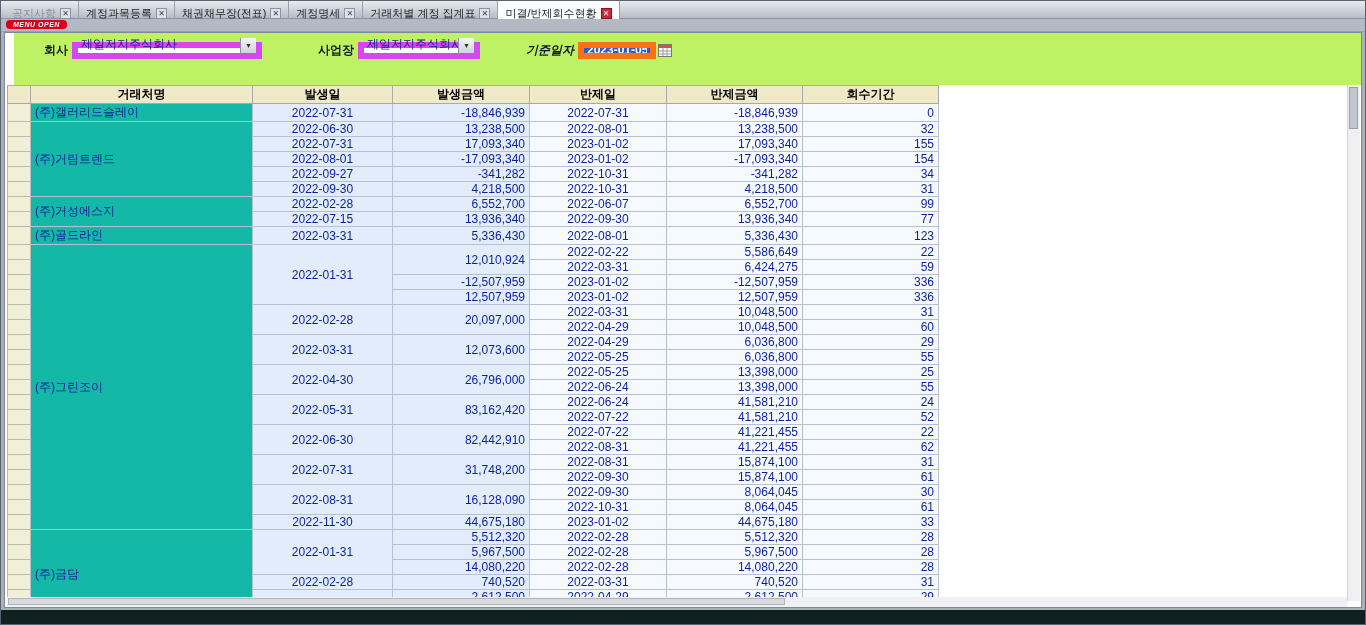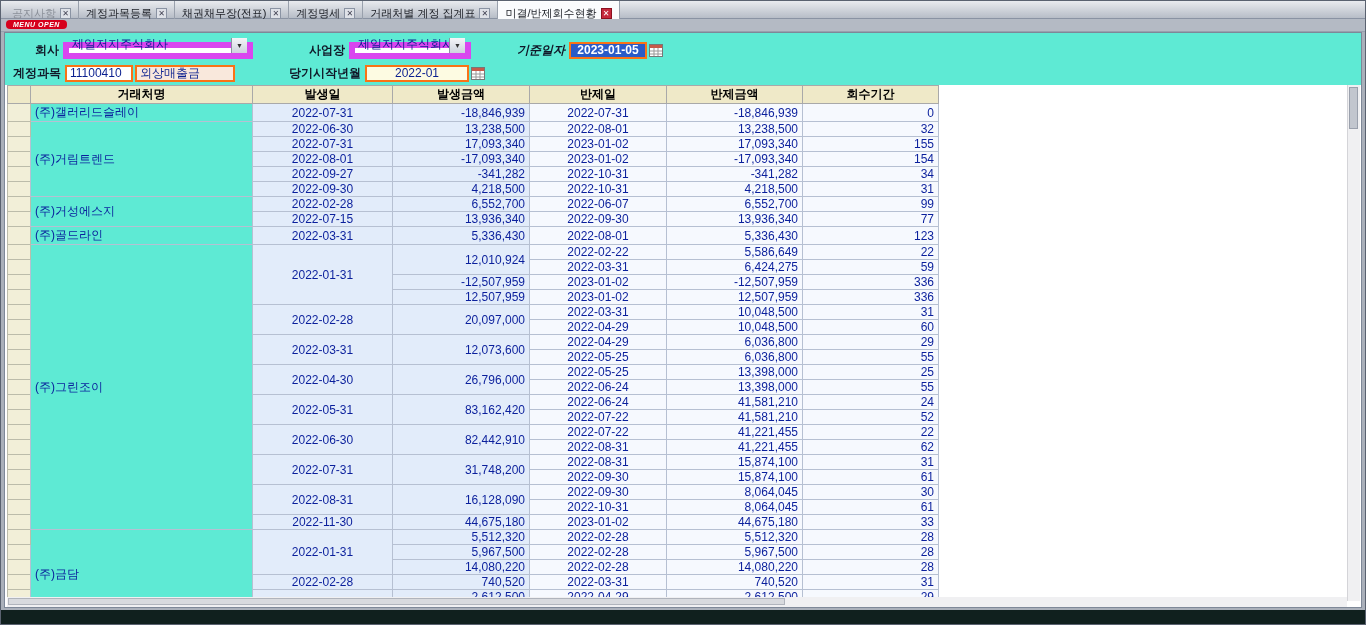--- a/index.html
+++ b/index.html
@@ -15,42 +15,42 @@
   .tab.active .tab-close{background:#c5283c;border-color:#8c1020;color:#fff;}
 
   
   .menustrip{position:absolute;left:0;top:18px;right:0;height:12px;background:#b4bac4;border-bottom:1px solid #98a0ae;}
   .menu-open{position:absolute;left:5px;top:1px;height:9px;line-height:9px;padding:0 7px;background:#d6001c;color:#fff;font-size:7px;font-weight:bold;font-style:italic;border-radius:4px;letter-spacing:.5px;}
 
   
   .content{position:absolute;left:3px;right:3px;top:31px;bottom:16px;background:#fff;border:1px solid #7e8898;box-sizing:border-box;}
 
   
-  .form-area{position:absolute;left:0;top:0;right:0;height:52px;background:#5eead4;}
+  .form-area{position:absolute;left:9px;top:0;right:0;height:52px;background:#bef264;}
   .form-row{display:flex;align-items:center;height:20px;font-size:12px;}
   .form-row.r1{margin-top:7px;}
   .form-row.r2{margin-top:3px;}
   .flabel{font-weight:bold;color:#101828;text-align:right;white-space:nowrap;}
-  .field{height:17px;border:2px solid #f97316;box-sizing:border-box;font-size:12px;color:#0a1f8f;padding:0 3px;background:#fff;font-family:inherit;}
+  .field{height:17px;border:6px solid #f97316;box-sizing:border-box;font-size:12px;color:#0a1f8f;padding:0 3px;background:#fff;font-family:inherit;}
   .field.date-sel{background:#2a5bc8;color:#fff;font-weight:bold;text-align:center;}
   .field.peach{background:#f9e8dc;}
   .field.pale{background:#fdfbe2;text-align:center;}
   .select{display:flex;align-items:flex-end;height:17px;border:6px solid #d946ef;background:#fff;box-sizing:border-box;}
   .select .sel-text{flex:1;font-size:12px;color:#0a1f8f;padding:0 3px;white-space:nowrap;overflow:hidden;}
   .dd-btn{width:15px;height:15px;background:linear-gradient(#f4f5f8,#cdd3dd);border-left:1px solid #8a93a3;font-size:7px;color:#333;display:flex;align-items:center;justify-content:center;}
   .cal-btn{display:inline-block;width:14px;height:14px;margin-left:2px;}
 
   
   .grid-wrap{position:absolute;left:2px;top:52px;width:936px;height:516px;overflow:hidden;background:#fff;}
   table.grid{border-collapse:collapse;table-layout:fixed;width:931px;font-size:12px;}
   .grid th{background:#efe9c8;border:1px solid #a9a9a9;height:15px;font-weight:bold;color:#000;padding:0 2px;white-space:nowrap;overflow:hidden;}
   .grid td{border:1px solid #b6c0d2;height:14px;padding:0 4px;color:#0a1f9c;white-space:nowrap;overflow:hidden;box-sizing:content-box;}
   td.sel{background:#f2efd8;border-color:#bcbcaa;}
   th.selh{background:#efe9c8;}
-  td.cust{background:#5eead4;text-align:left;}
+  td.cust{background:#14b8a6;text-align:left;}
   td.odate{background:#e2ecfa;text-align:center;}
   td.amt{background:#e2ecfa;text-align:right;}
   td.sdate{background:#f6f9fe;text-align:center;}
   td.samt{background:#f6f9fe;text-align:right;}
   td.days{background:#f6f9fe;text-align:right;}
 
   
   .vscroll{position:absolute;right:1px;top:52px;width:12px;height:516px;background:#f0f0f2;border-left:1px solid #d4d4d8;}
   .vthumb{position:absolute;top:2px;left:1px;width:9px;height:42px;background:#c2c6ce;border:1px solid #9aa0ac;box-sizing:border-box;}
   .hscroll{position:absolute;left:2px;right:14px;bottom:0;height:10px;background:#f0f0f2;}
@@ -115,37 +115,20 @@
           <svg width="14" height="14" viewBox="0 0 14 14">
               <rect x="0.5" y="1.5" width="13" height="12" fill="#fff" stroke="#777"></rect>
               <rect x="1" y="2" width="12" height="3" fill="#c75b4a"></rect>
               <line x1="1" y1="8" x2="13" y2="8" stroke="#999"></line>
               <line x1="1" y1="11" x2="13" y2="11" stroke="#999"></line>
               <line x1="5" y1="5" x2="5" y2="13" stroke="#999"></line>
               <line x1="9" y1="5" x2="9" y2="13" stroke="#999"></line>
             </svg>
         </span>
       </div>
-      <div class="form-row r2">
-        <span class="flabel" style="width:56px;">계정과목</span>
-        <input class="field" style="width: 68px; margin-left: 4px;" value="11100410">
-        <input class="field peach" style="width: 100px; margin-left: 2px;" readonly="" value="외상매출금">
-        <span class="flabel" style="width:80px;margin-left:46px;">당기시작년월</span>
-        <input class="field pale" style="width: 104px; margin-left: 4px;" value="2022-01">
-        <span class="cal-btn">
-          <svg width="14" height="14" viewBox="0 0 14 14">
-              <rect x="0.5" y="1.5" width="13" height="12" fill="#fff" stroke="#777"></rect>
-              <rect x="1" y="2" width="12" height="3" fill="#c75b4a"></rect>
-              <line x1="1" y1="8" x2="13" y2="8" stroke="#999"></line>
-              <line x1="1" y1="11" x2="13" y2="11" stroke="#999"></line>
-              <line x1="5" y1="5" x2="5" y2="13" stroke="#999"></line>
-              <line x1="9" y1="5" x2="9" y2="13" stroke="#999"></line>
-            </svg>
-        </span>
-      </div>
     </div>
 
     <div class="grid-wrap">
       <table class="grid">
         <colgroup>
           <col style="width:23px;">
             <col style="width:222px;">
             <col style="width:140px;">
             <col style="width:137px;">
             <col style="width:137px;">

